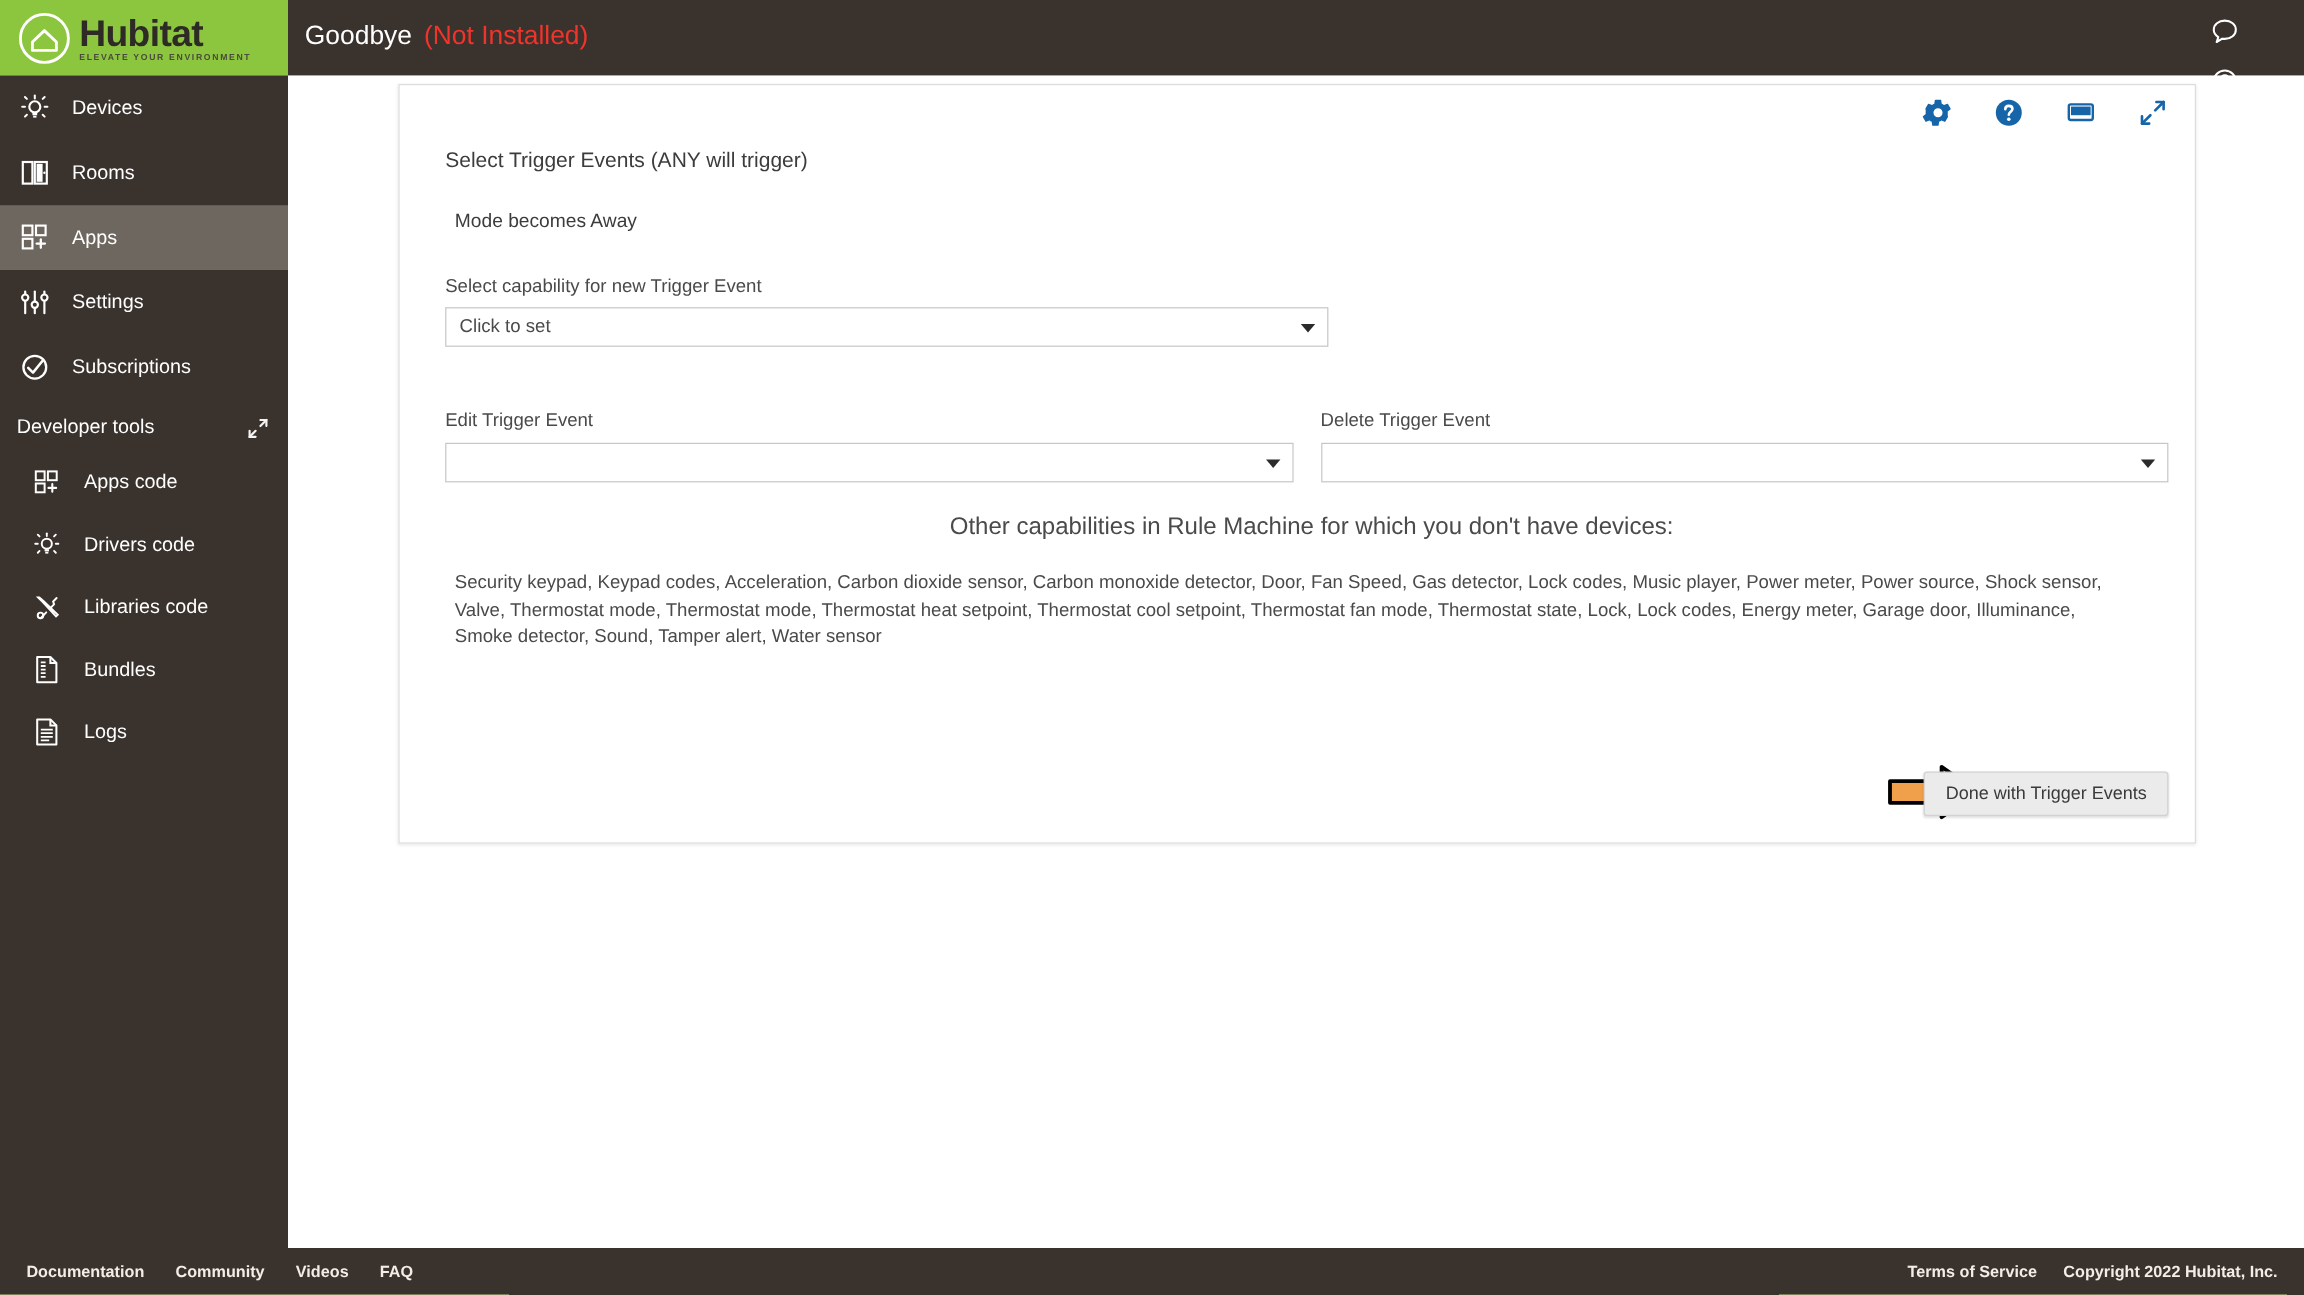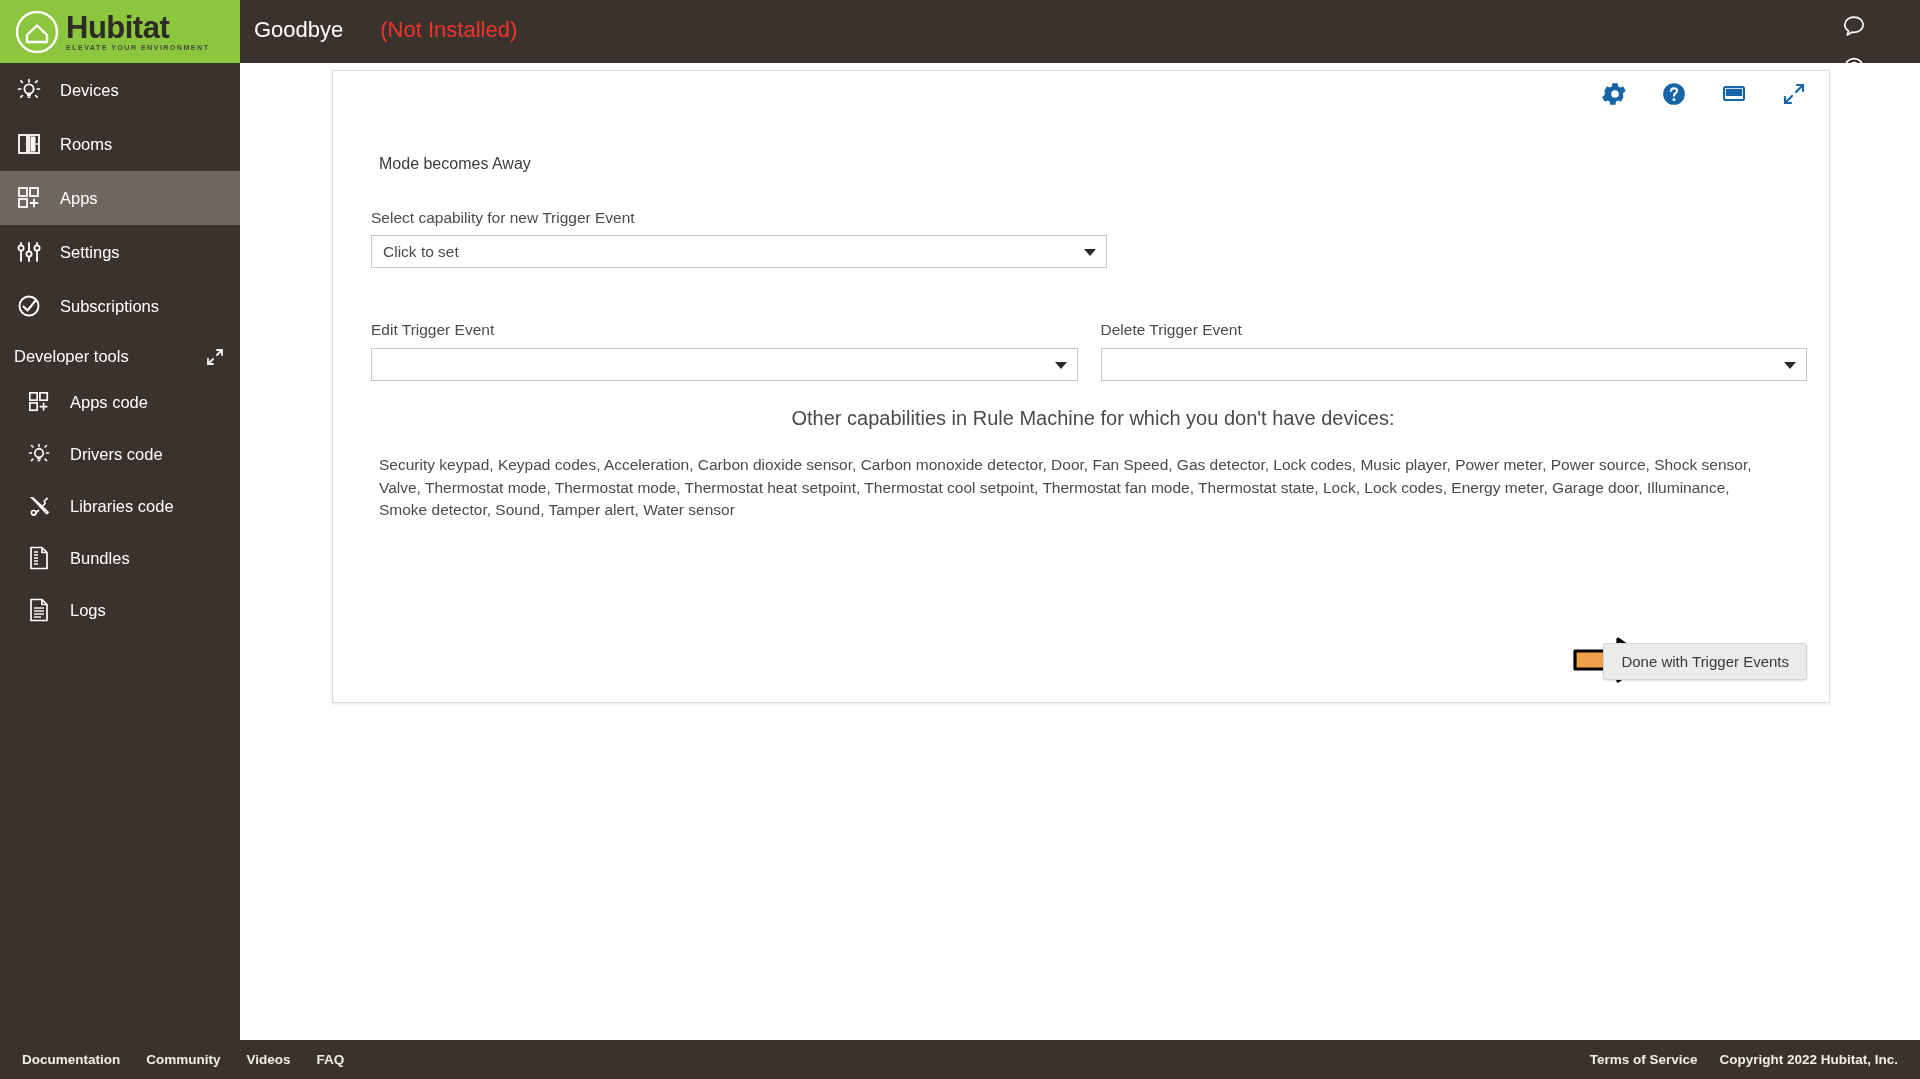--- a/index.html
+++ b/index.html
@@ -49,21 +49,20 @@
   .collapse-icon { width: 18px; height: 18px; opacity: .95; cursor: pointer; }
 
   .nav-sub { padding-left: 10px; }
   .nav-sub .nav-item { height: 52px; }
 
   
   .topbar {
     position: absolute; left: 240px; top: 0; right: 0; height: 63px;
     background: #3a322d; display: flex; align-items: center;
     padding: 0 22px 4px 14px;
-    gap: 27px;
   }
   .app-title { font-size: 22px; color: #ffffff; font-weight: normal; }
   .app-status { color: #f0342b; font-weight: normal; margin-left: 10px; font-size: 22px; }
   .topbar-right { margin-left: auto; display: flex; align-items: center; gap: 18px; flex-direction: column; }
   .env-label { color: #ffffff; font-size: 15px; }
   .tb-icon { width: 24px; height: 24px; cursor: pointer; }
 
   
   .main {
     position: absolute; left: 240px; top: 63px; right: 0; bottom: 39px;
@@ -388,20 +387,21 @@
               <polyline points="4,16 4,22 10,22"></polyline>
               <line x1="22" y1="4" x2="15" y2="11"></line>
               <polyline points="22,10 22,4 16,4"></polyline>
             </g>
           </svg>
         </span>
       </div>
 
       <div class="card-body">
 
+        <div class="section-title">Select Trigger Events (ANY will trigger)</div>
 
         <div class="trigger-list">
           <div><span>Mode becomes Away</span></div>
         </div>
 
         <div class="field-label">Select capability for new Trigger Event</div>
         <div class="select-box" style="width:736px;">
           <span class="select-value">Click to set</span>
           <span class="caret"></span>
         </div>

